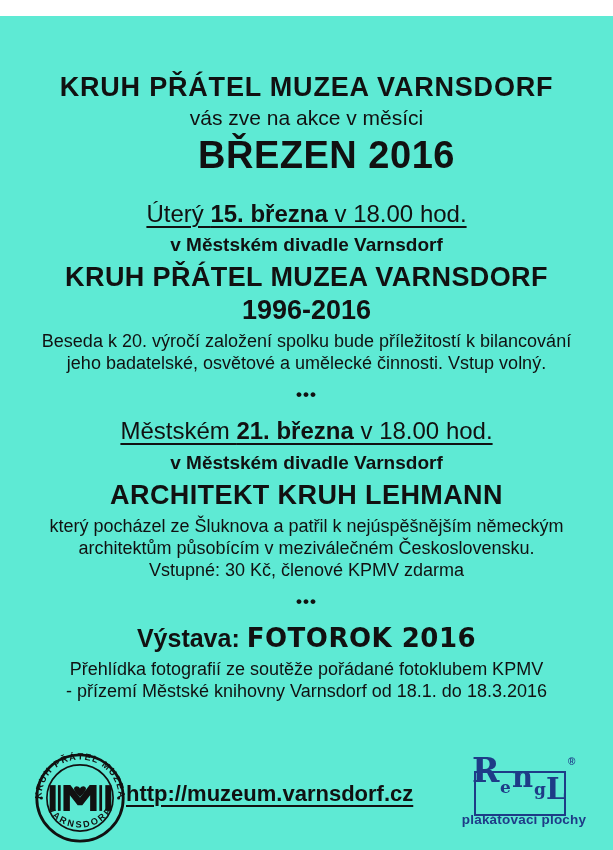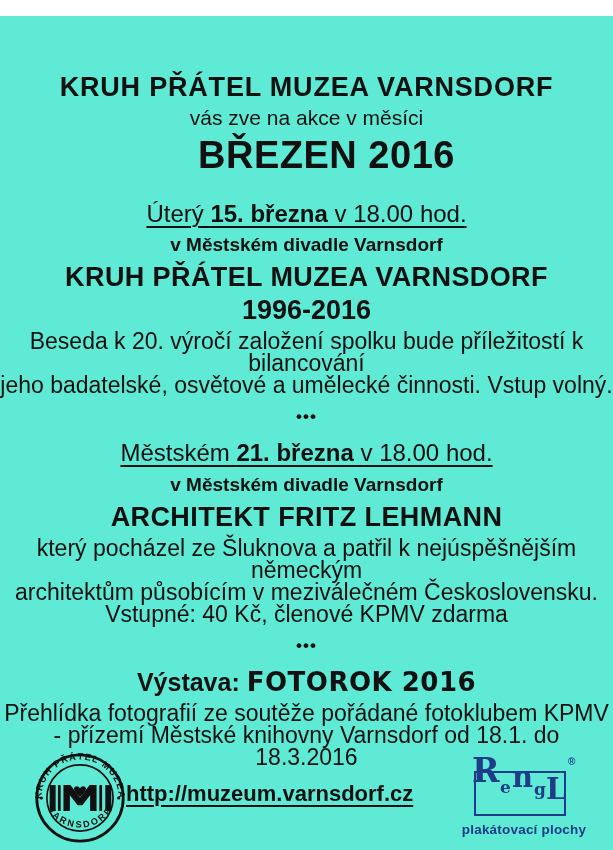--- a/index.html
+++ b/index.html
@@ -25,21 +25,21 @@
     font-size:38px; font-weight:bold; letter-spacing:0.5px; margin-top:4px; line-height:1.15;padding-left:40px;
   }
   .date-line {
     font-size:24px; margin-top:22px; line-height:1.15;
     text-decoration:underline; text-decoration-thickness:2px; text-underline-offset:4px;
   }
   .date-line .date-bold { font-weight:bold;text-decoration:underline; }
   .venue-line { font-size:19px; font-weight:bold; margin-top:7px; line-height:1.15; }
   .event-title { font-size:27px; font-weight:bold; letter-spacing:0.4px; margin-top:6px; line-height:1.15; }
   .event-years { font-size:27px; font-weight:bold; margin-top:2px; line-height:1.15; }
-  .body-text { font-size:23px; line-height:22px; margin-top:4px; }
+  .body-text { font-size:18px; line-height:22px; margin-top:4px; }
   .dots-separator {
     font-size:17px; font-weight:bold; letter-spacing:1px; margin-top:11px; line-height:20px;
   }
   .event-block-2 .date-line { margin-top:12px; }
   .exh-heading { font-size:25px; font-weight:bold; margin-top:11px; line-height:1.2; }
   .exh-heading .exh-title-heavy {
     font-family:"DejaVu Sans", sans-serif; font-size:26px; font-weight:bold; letter-spacing:0.5px;text-align:center;
   }
   .footer {
     position:absolute; left:0; right:0; bottom:22px;
@@ -58,21 +58,21 @@
   .rengl-rect { position:absolute; left:5px; top:15px; width:92px; height:45px;
                 border:2px solid #1e3c87; }
   .rengl-letter { position:absolute; font-family:"DejaVu Serif", serif;
                   font-weight:bold; color:#1e3c87; line-height:1; }
   .rengl-r { left:3px;  top:-2px; font-size:33px; }
   .rengl-e { left:31px; top:23px; font-size:17px; }
   .rengl-n { left:43px; top:7px;  font-size:29px; }
   .rengl-g { left:65px; top:25px; font-size:17px; }
   .rengl-l { left:77px; top:19px; font-size:29px; }
   .rengl-reg { left:99px; top:1px; font-size:10px; font-family:"Liberation Sans", sans-serif; }
-  .rengl-tagline { position:absolute; left:-8px; top:66px; width:126px;
+  .rengl-tagline { position:absolute; left:-8px; top:56px; width:126px;
                    font-size:13.5px; font-weight:bold; color:#1e3c87;
                    font-family:"Liberation Sans", sans-serif; letter-spacing:0.2px; }
 </style>
 </head>
 <body>
 
 <div class="page">
 
   <div class="org-title">KRUH PŘÁTEL MUZEA VARNSDORF</div>
   <div class="invite-line">vás zve na akce v měsíci</div>
@@ -87,25 +87,25 @@
       <div>Beseda k 20. výročí založení spolku bude příležitostí k bilancování</div>
       <div>jeho badatelské, osvětové a umělecké činnosti. Vstup volný.</div>
     </div>
   </div>
 
   <div class="dots-separator">•••</div>
 
   <div class="event-block event-block-2">
     <div class="date-line"><span>Městském </span><span class="date-bold">21. března</span><span> v 18.00 hod.</span></div>
     <div class="venue-line">v Městském divadle Varnsdorf</div>
-    <div class="event-title">ARCHITEKT FRITZ LEHMANN</div>
+    <div class="event-title">ARCHITEKT KRUH LEHMANN</div>
     <div class="body-text">
       <div>který pocházel ze Šluknova a patřil k nejúspěšnějším německým</div>
       <div>architektům působícím v meziválečném Československu.</div>
-      <div>Vstupné: 40 Kč, členové KPMV zdarma</div>
+      <div>Vstupné: 30 Kč, členové KPMV zdarma</div>
     </div>
   </div>
 
   <div class="dots-separator">•••</div>
 
   <div class="exh-block">
     <div class="exh-heading"><span>Výstava: </span><span class="exh-title-heavy">FOTOROK 2016</span></div>
     <div class="body-text">
       <div>Přehlídka fotografií ze soutěže pořádané fotoklubem KPMV</div>
       <div>- přízemí Městské knihovny Varnsdorf od 18.1. do 18.3.2016</div>

